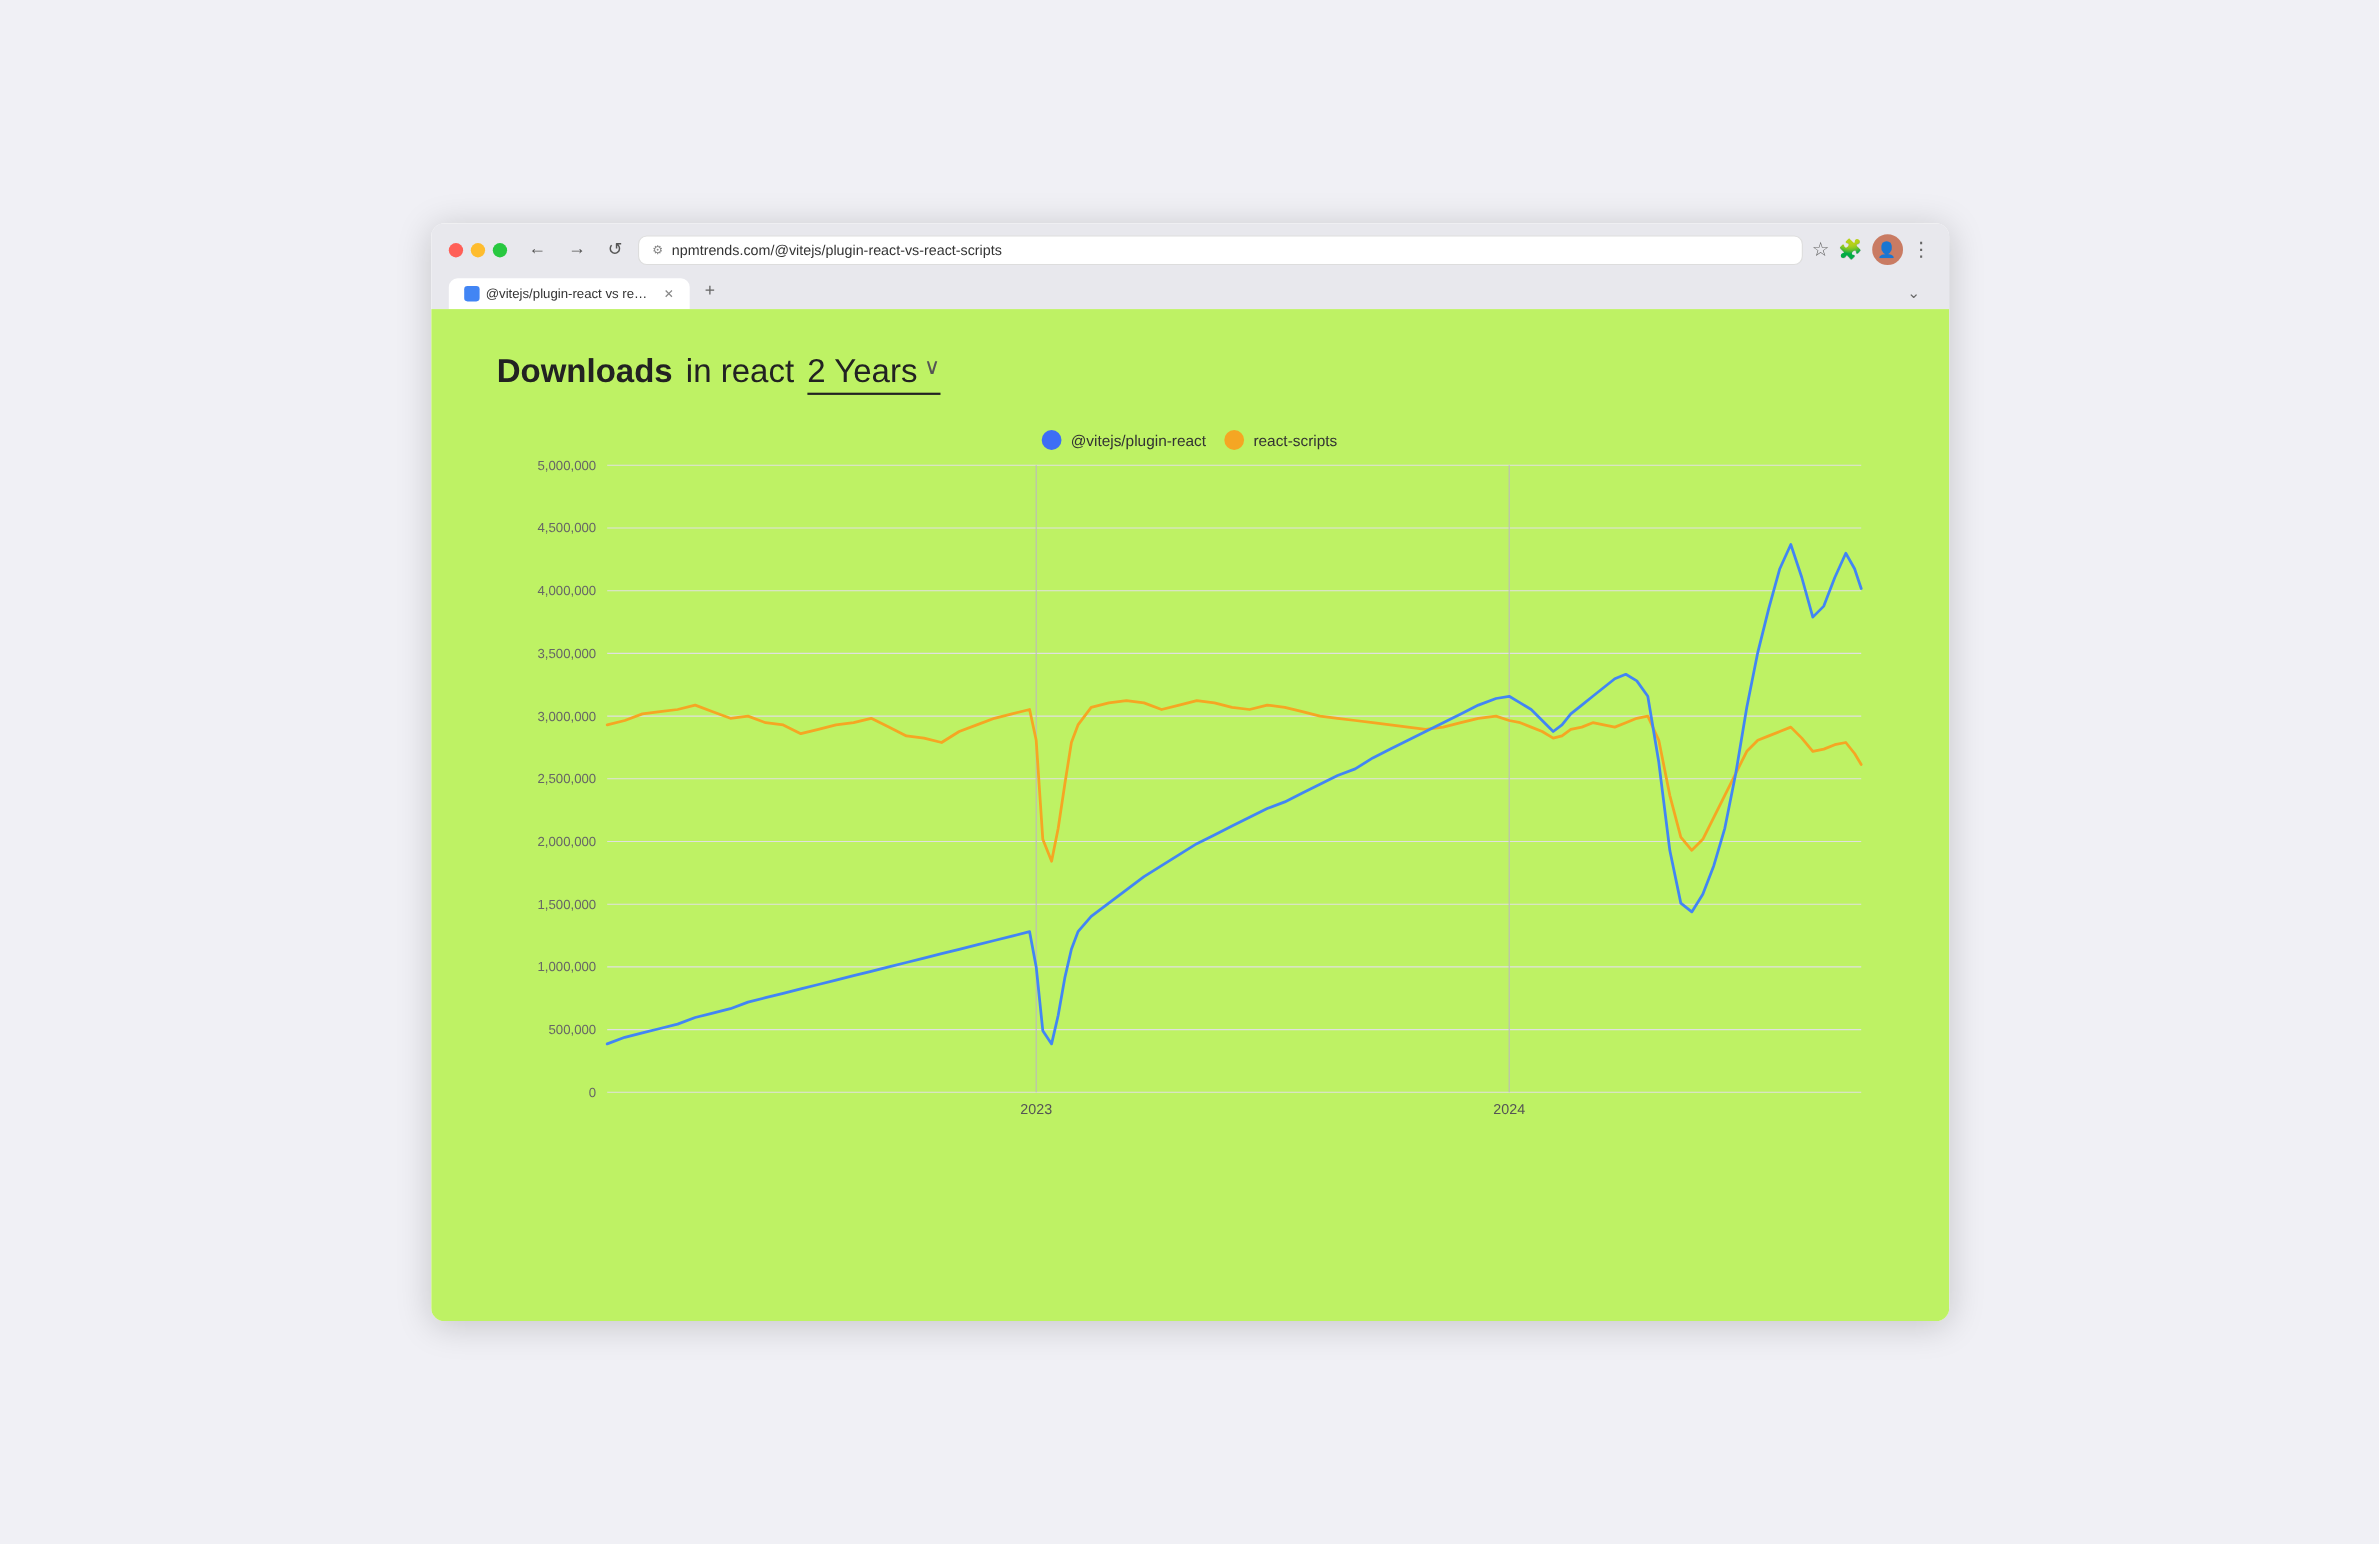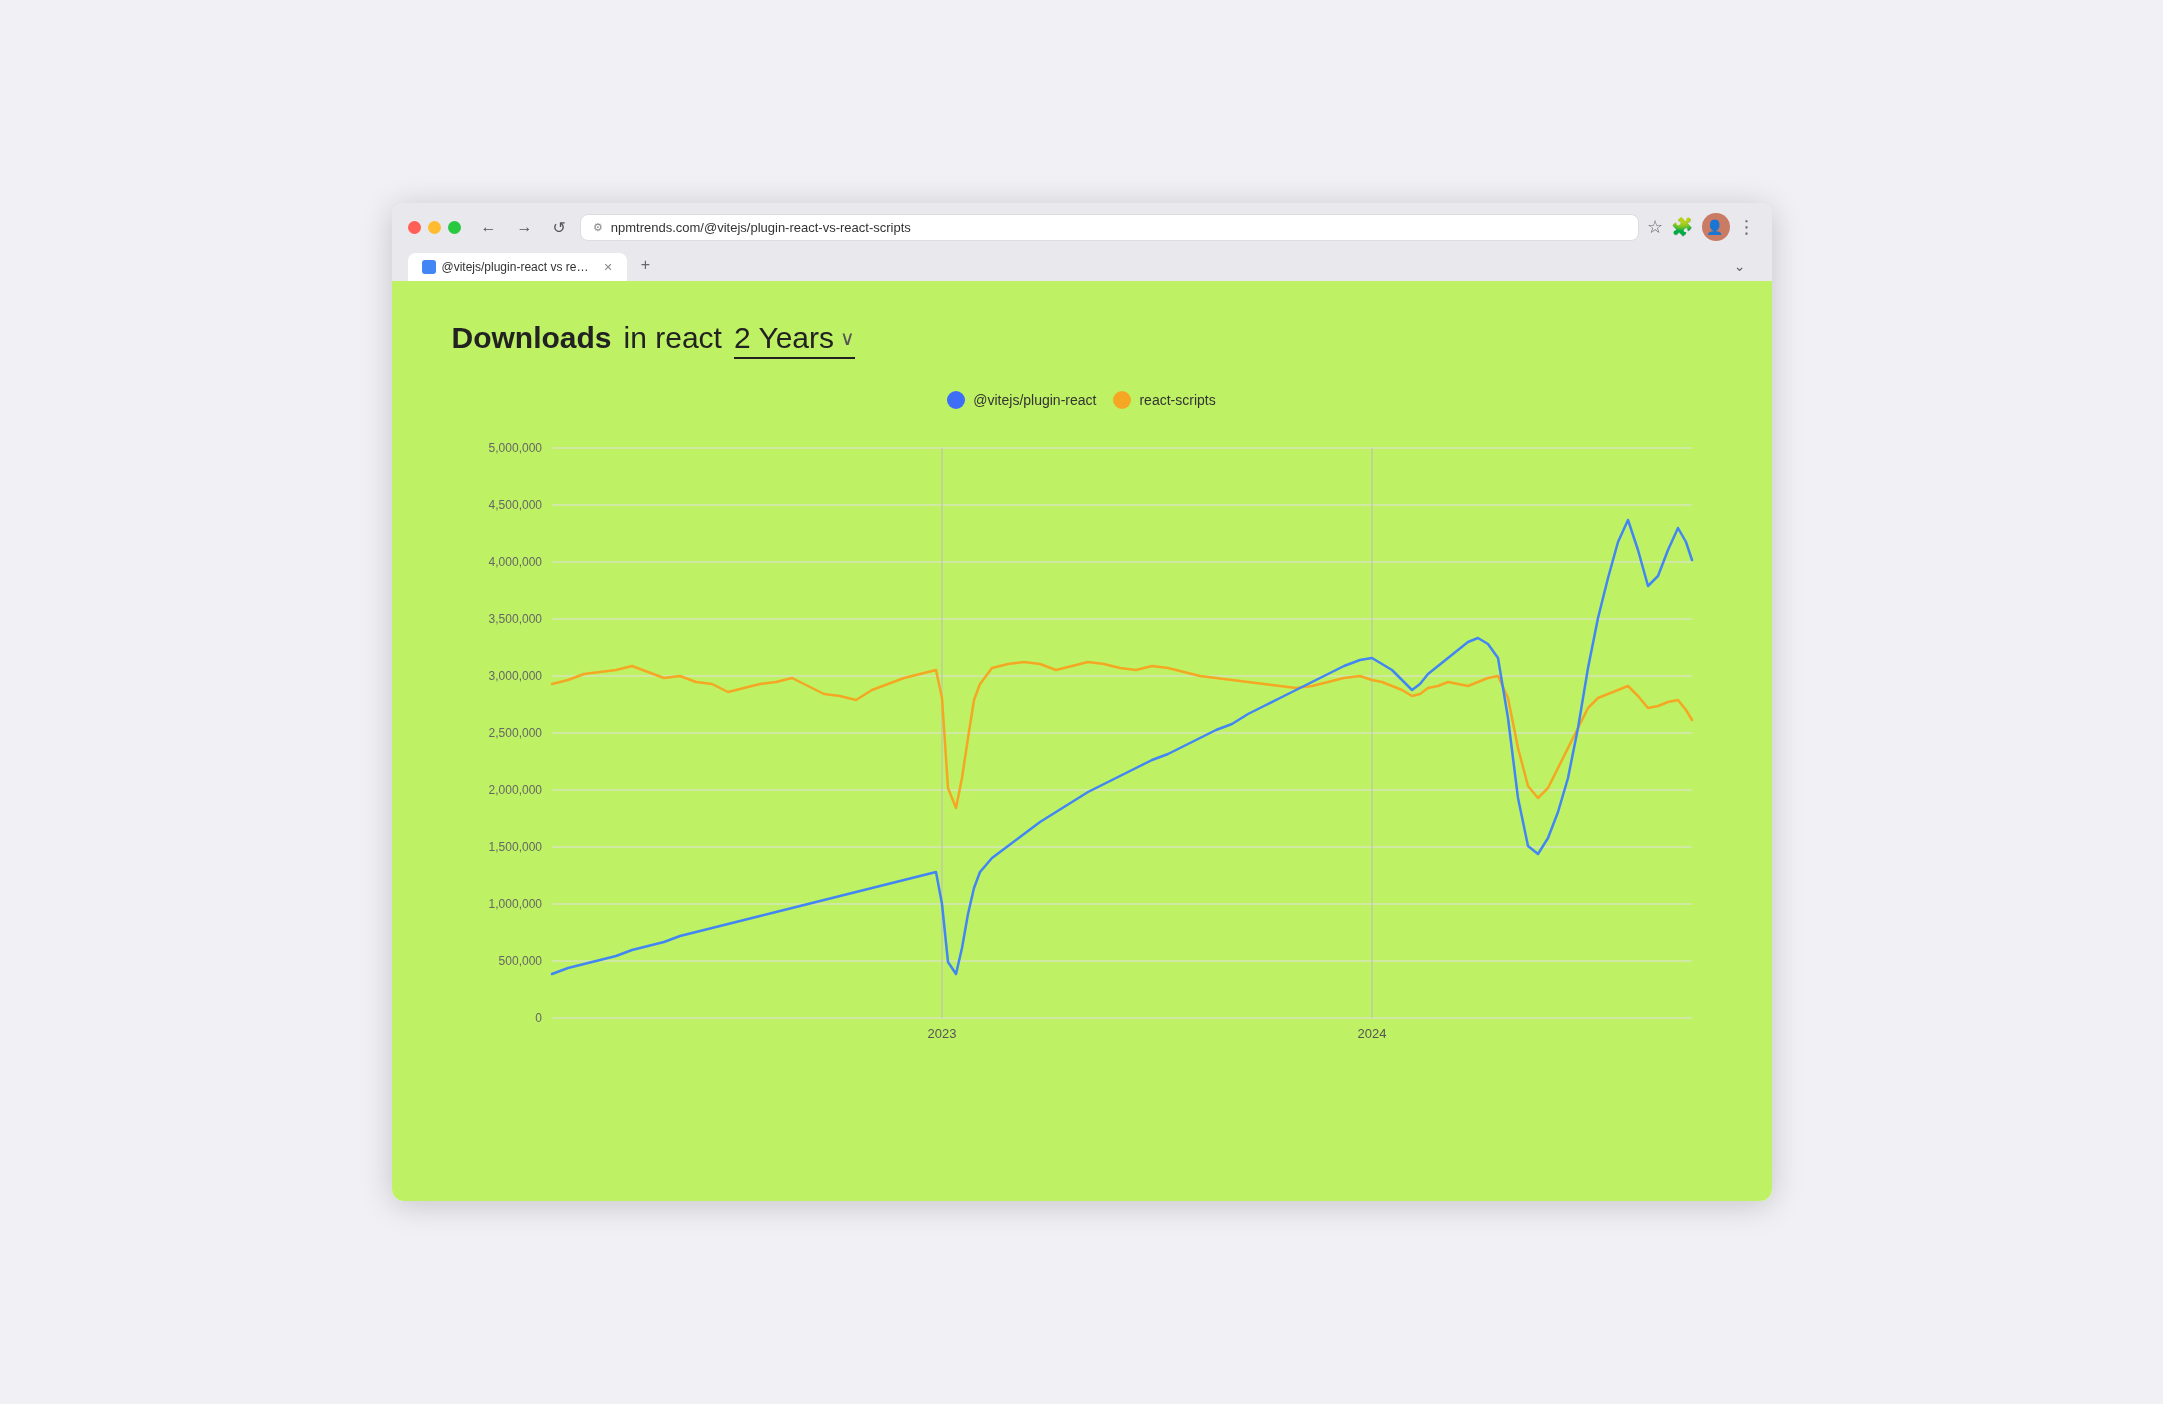--- a/index.html
+++ b/index.html
@@ -121,36 +121,36 @@
       font-weight: 700;
       color: #222;
     }
     .downloads-subtitle {
       font-size: 30px;
       font-weight: 400;
       color: #222;
     }
     .period-select {
       display: flex;
-      align-items: center;
+      align-items: flex-start;
       gap: 6px;
       font-size: 30px;
       font-weight: 500;
       color: #222;
       border-bottom: 2px solid #222;
       padding-bottom: 2px;
       cursor: pointer;
     }
     .period-arrow { font-size: 20px; color: #555; }
     
     .legend {
       display: flex;
       justify-content: center;
       gap: 17px;
-      margin-bottom: 29px;
+      margin-bottom: 4px;
     }
     .legend-item {
       display: flex;
       align-items: center;
       gap: 8px;
       font-size: 14px;
       color: #333;
     }
     .legend-dot {
       width: 18px;

